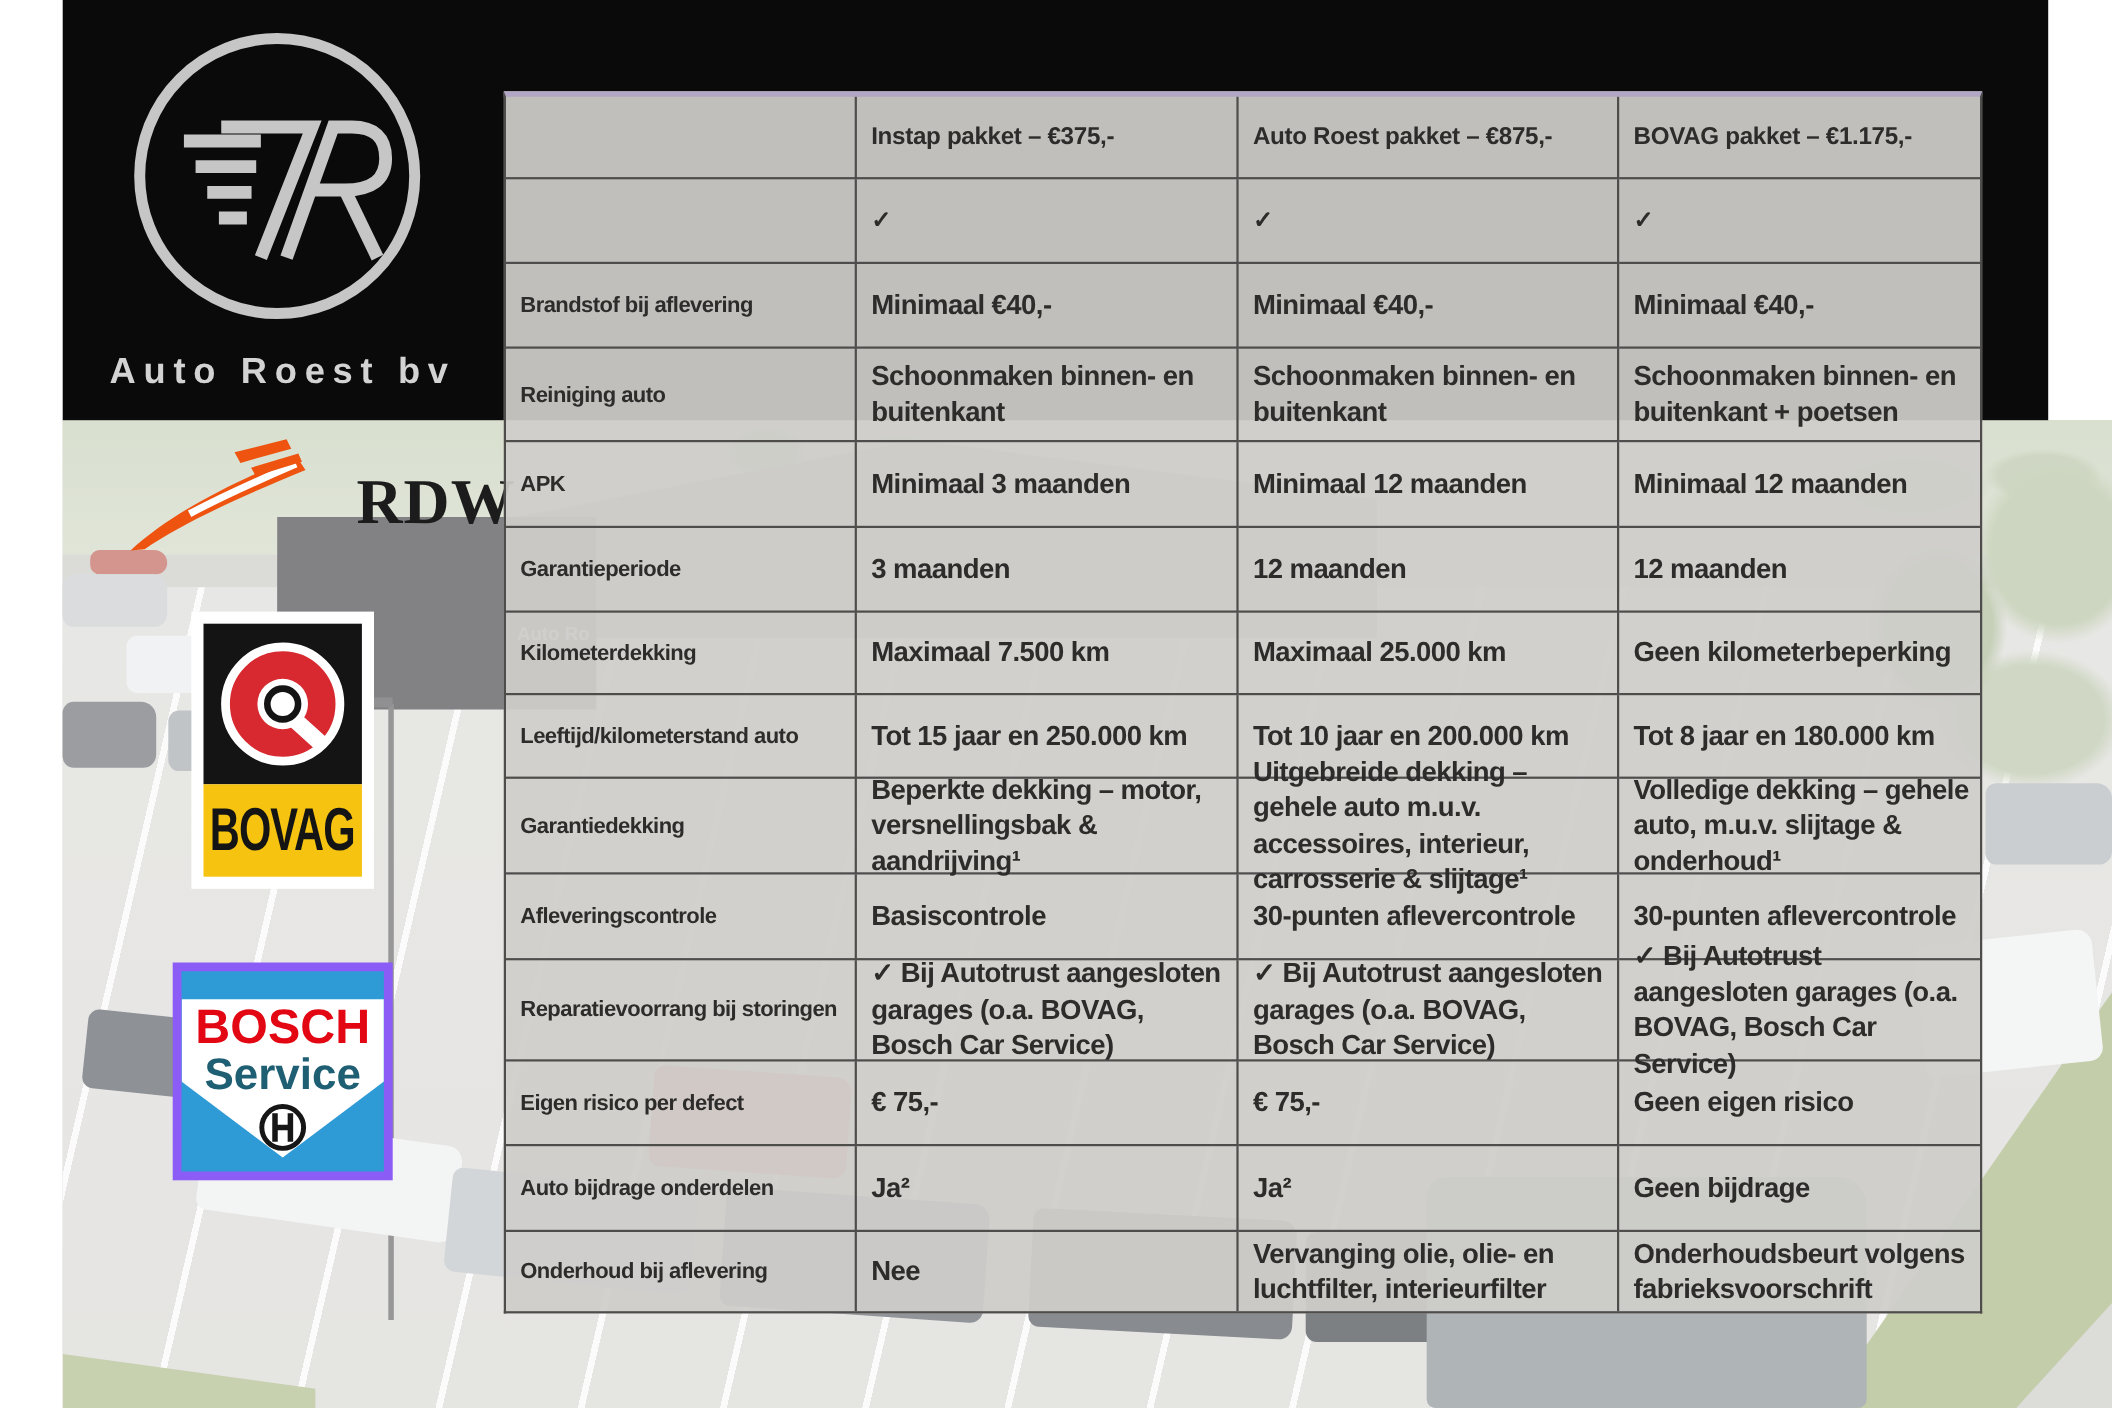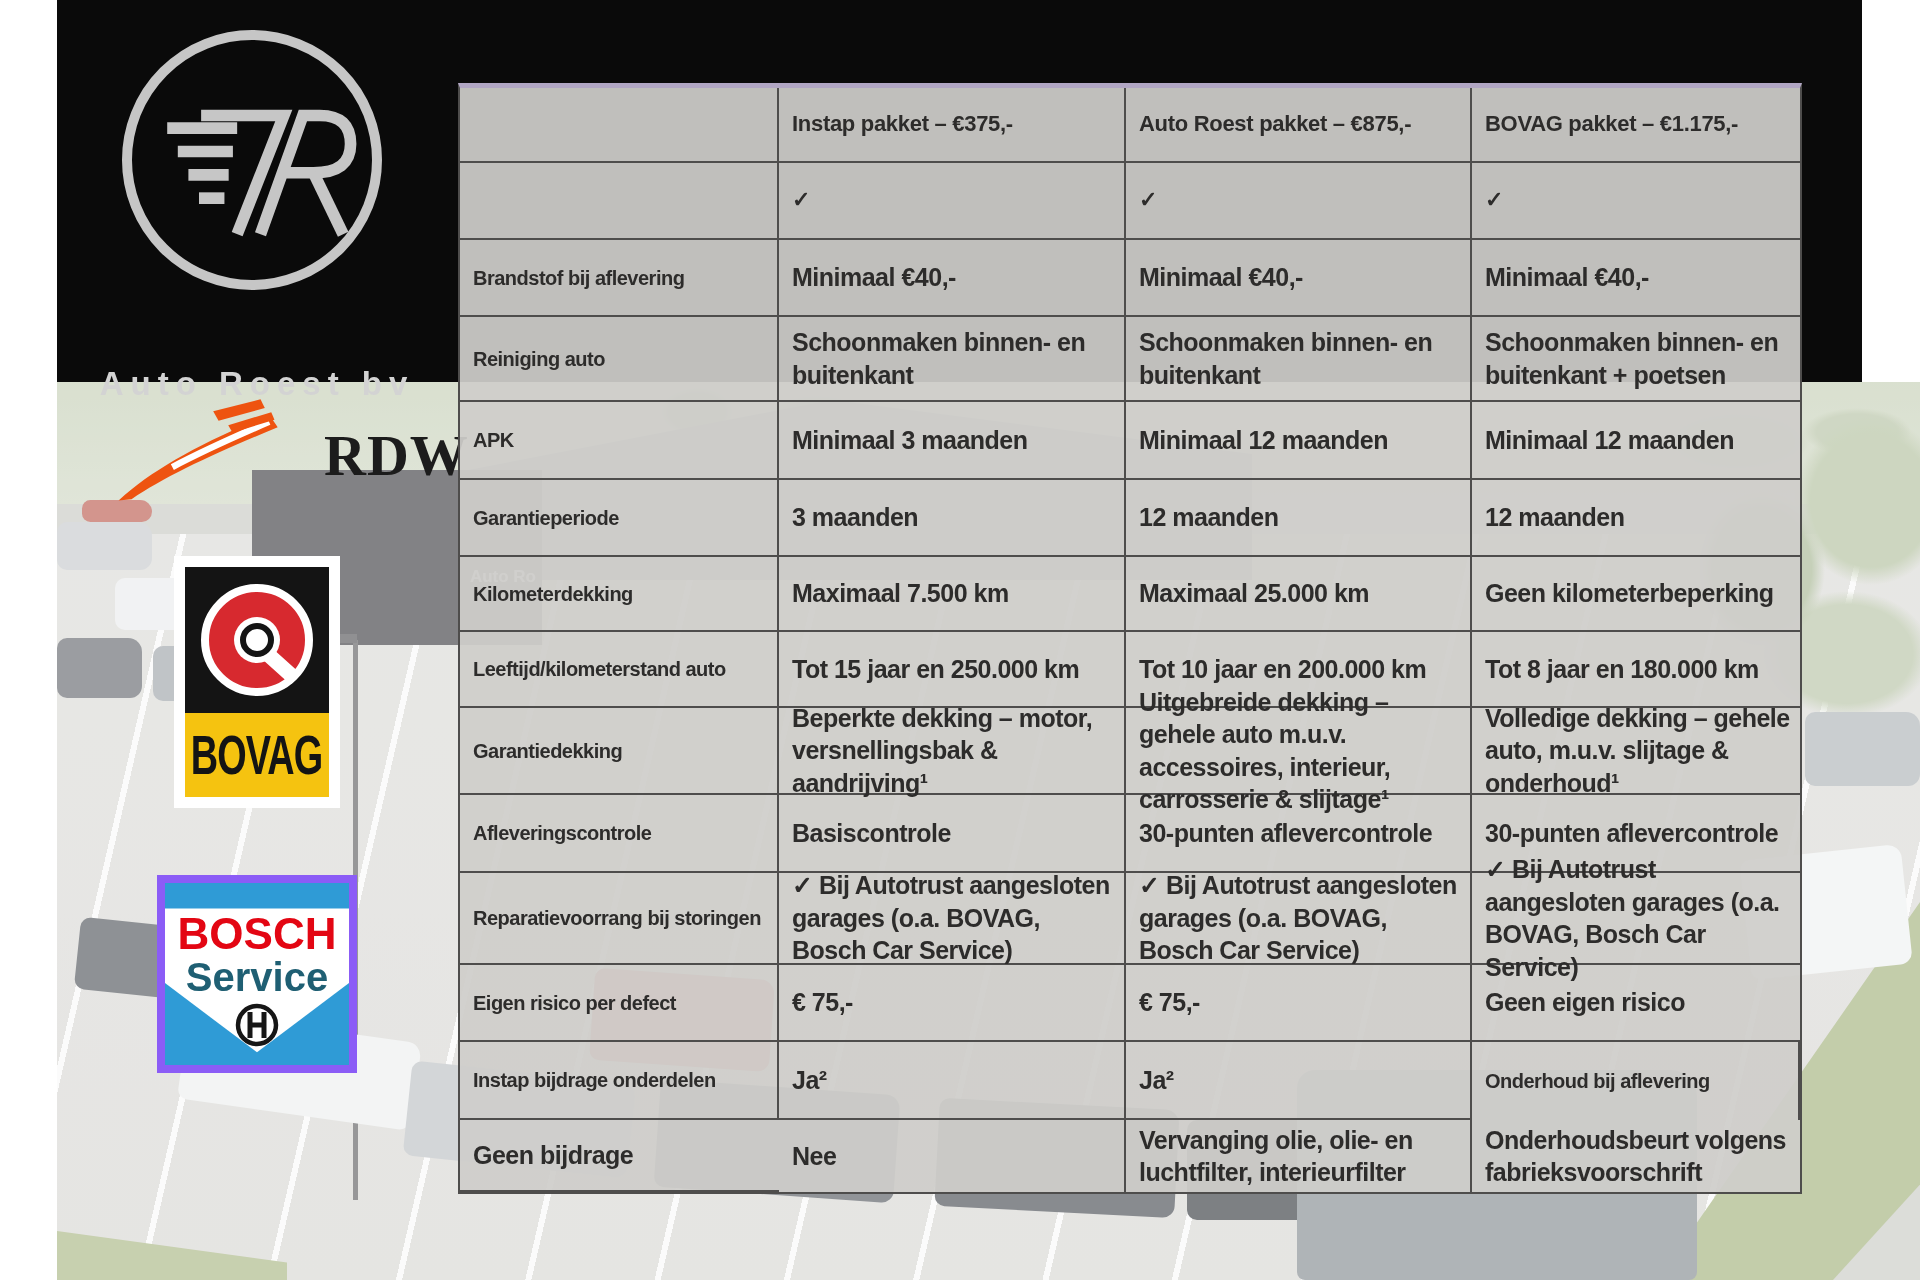--- a/index.html
+++ b/index.html
@@ -42,21 +42,21 @@
   #photo:after{content:"";position:absolute;inset:0;background:rgba(255,255,255,.38);}
 
   
   #black-band{position:absolute;left:57px;top:0;width:1805px;height:382px;background:#0a0a0a;}
 
   
   #ar-logo{position:absolute;left:122px;top:30px;width:240px;height:240px;border:10px solid #c6c6c6;
     border-radius:50%;}
   #ar-logo svg{position:absolute;inset:14px;}
   #brand-name{position:absolute;left:57px;top:318px;width:400px;text-align:center;color:#d3d3d3;
-    font-size:33px;font-weight:600;letter-spacing:7px;margin-top:47px;}
+    font-size:33px;font-weight:600;letter-spacing:7px;}
 
   
   #rdw{position:absolute;left:110px;top:398px;display:flex;align-items:center;gap:40px;}
   #rdw svg{width:172px;height:108px;}
   #rdw .rdw-text{font-family:"Liberation Serif",serif;font-weight:700;font-size:58px;color:#1c1c1c;
     letter-spacing:1px;margin-left:2px;margin-top:6px;}
 
   
   #bovag{position:absolute;left:174px;top:556px;width:166px;height:252px;background:#ffffff;padding:0;}
   #bovag .top{position:absolute;left:11px;top:11px;width:144px;height:146px;background:#141414;}
@@ -224,23 +224,23 @@
       <div class="cell vcell">30-punten aflevercontrole</div>
       <div class="cell vcell last-col">30-punten aflevercontrole</div>
       <div class="cell lcell">Reparatievoorrang bij storingen</div>
       <div class="cell vcell">✓ Bij Autotrust aangesloten garages (o.a. BOVAG, Bosch Car Service)</div>
       <div class="cell vcell">✓ Bij Autotrust aangesloten garages (o.a. BOVAG, Bosch Car Service)</div>
       <div class="cell vcell last-col">✓ Bij Autotrust aangesloten garages (o.a. BOVAG, Bosch Car Service)</div>
       <div class="cell lcell">Eigen risico per defect</div>
       <div class="cell vcell">€ 75,-</div>
       <div class="cell vcell">€ 75,-</div>
       <div class="cell vcell last-col">Geen eigen risico</div>
-      <div class="cell lcell">Instap bijdrage onderdelen</div>
+      <div class="cell lcell">Auto bijdrage onderdelen</div>
       <div class="cell vcell">Ja²</div>
       <div class="cell vcell">Ja²</div>
+      <div class="cell vcell last-col">Geen bijdrage</div>
       <div class="cell lcell last-row">Onderhoud bij aflevering</div>
-      <div class="cell vcell last-col">Geen bijdrage</div>
       <div class="cell vcell last-row">Nee</div>
       <div class="cell vcell last-row">Vervanging olie, olie- en luchtfilter, interieurfilter</div>
       <div class="cell vcell last-col last-row">Onderhoudsbeurt volgens fabrieksvoorschrift</div>
     </div>
 
 </div>
 
 </body></html>

